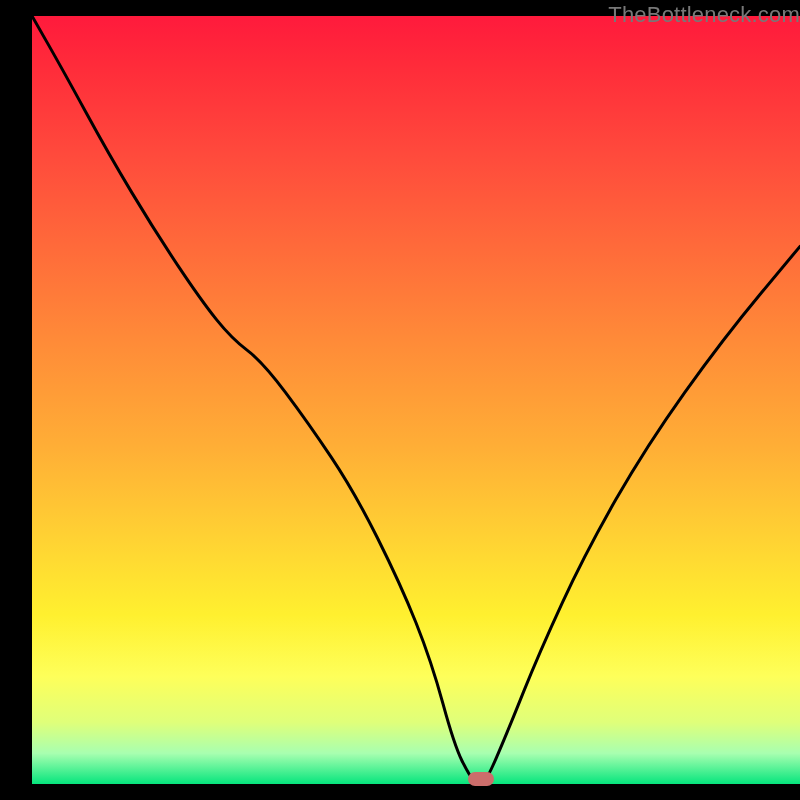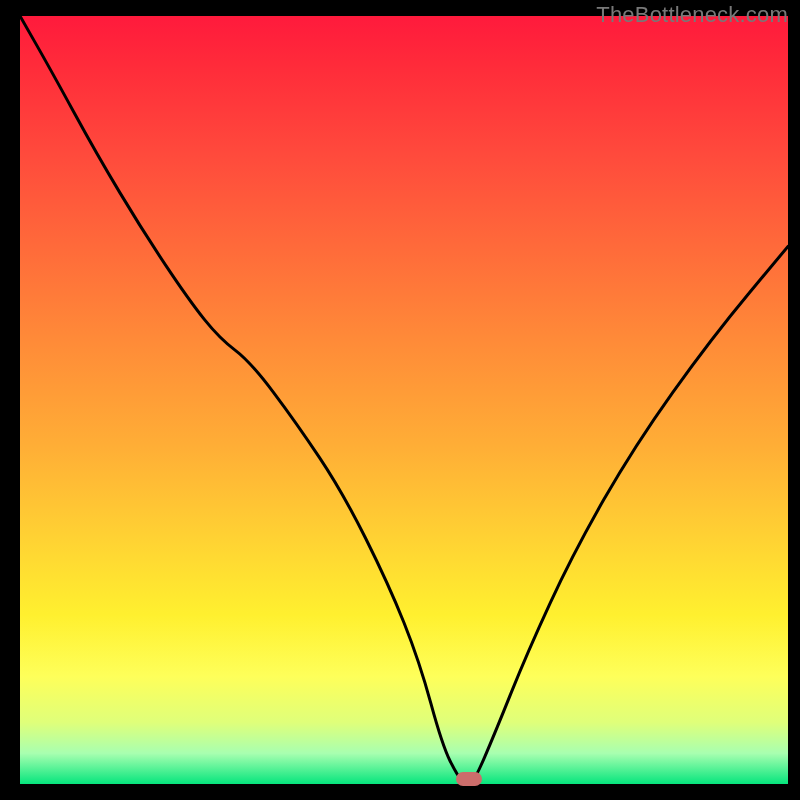--- a/index.html
+++ b/index.html
@@ -6,21 +6,21 @@
     margin: 0;
     padding: 0;
     width: 800px;
     height: 800px;
     background: #000;
     overflow: hidden;
     font-family: Arial, Helvetica, sans-serif;
   }
   .frame {
     position: absolute;
-    left: 20px;
+    left: 32px;
     top: 16px;
     width: 768px;
     height: 768px;
     background: #000;
   }
   .plot-bg {
     position: absolute;
     left: 0;
     top: 0;
     width: 768px;

